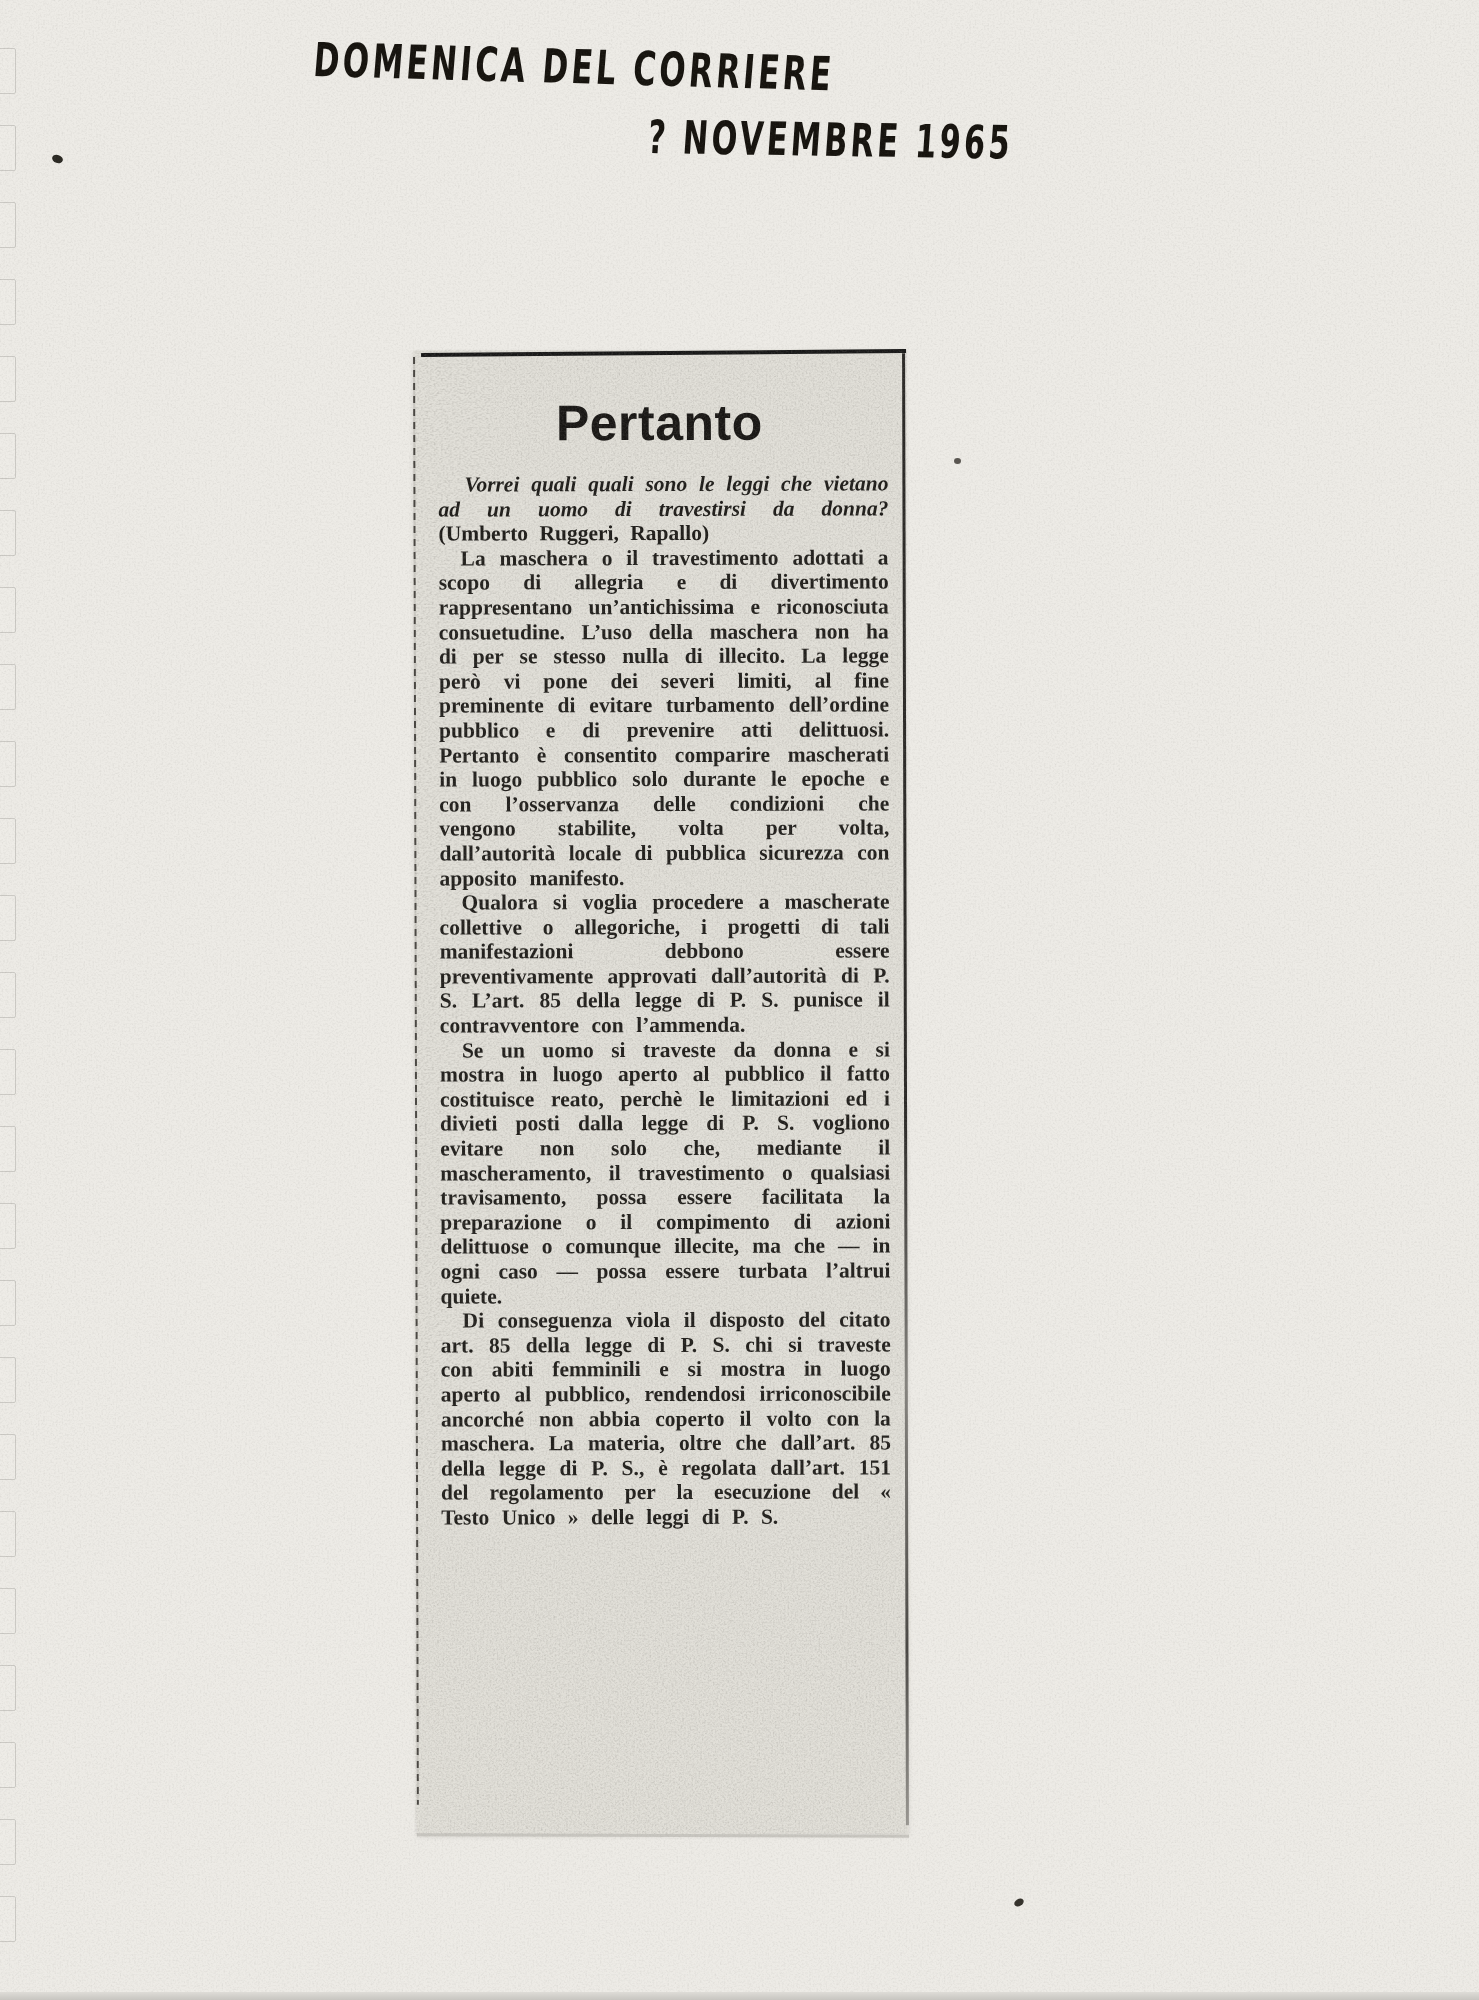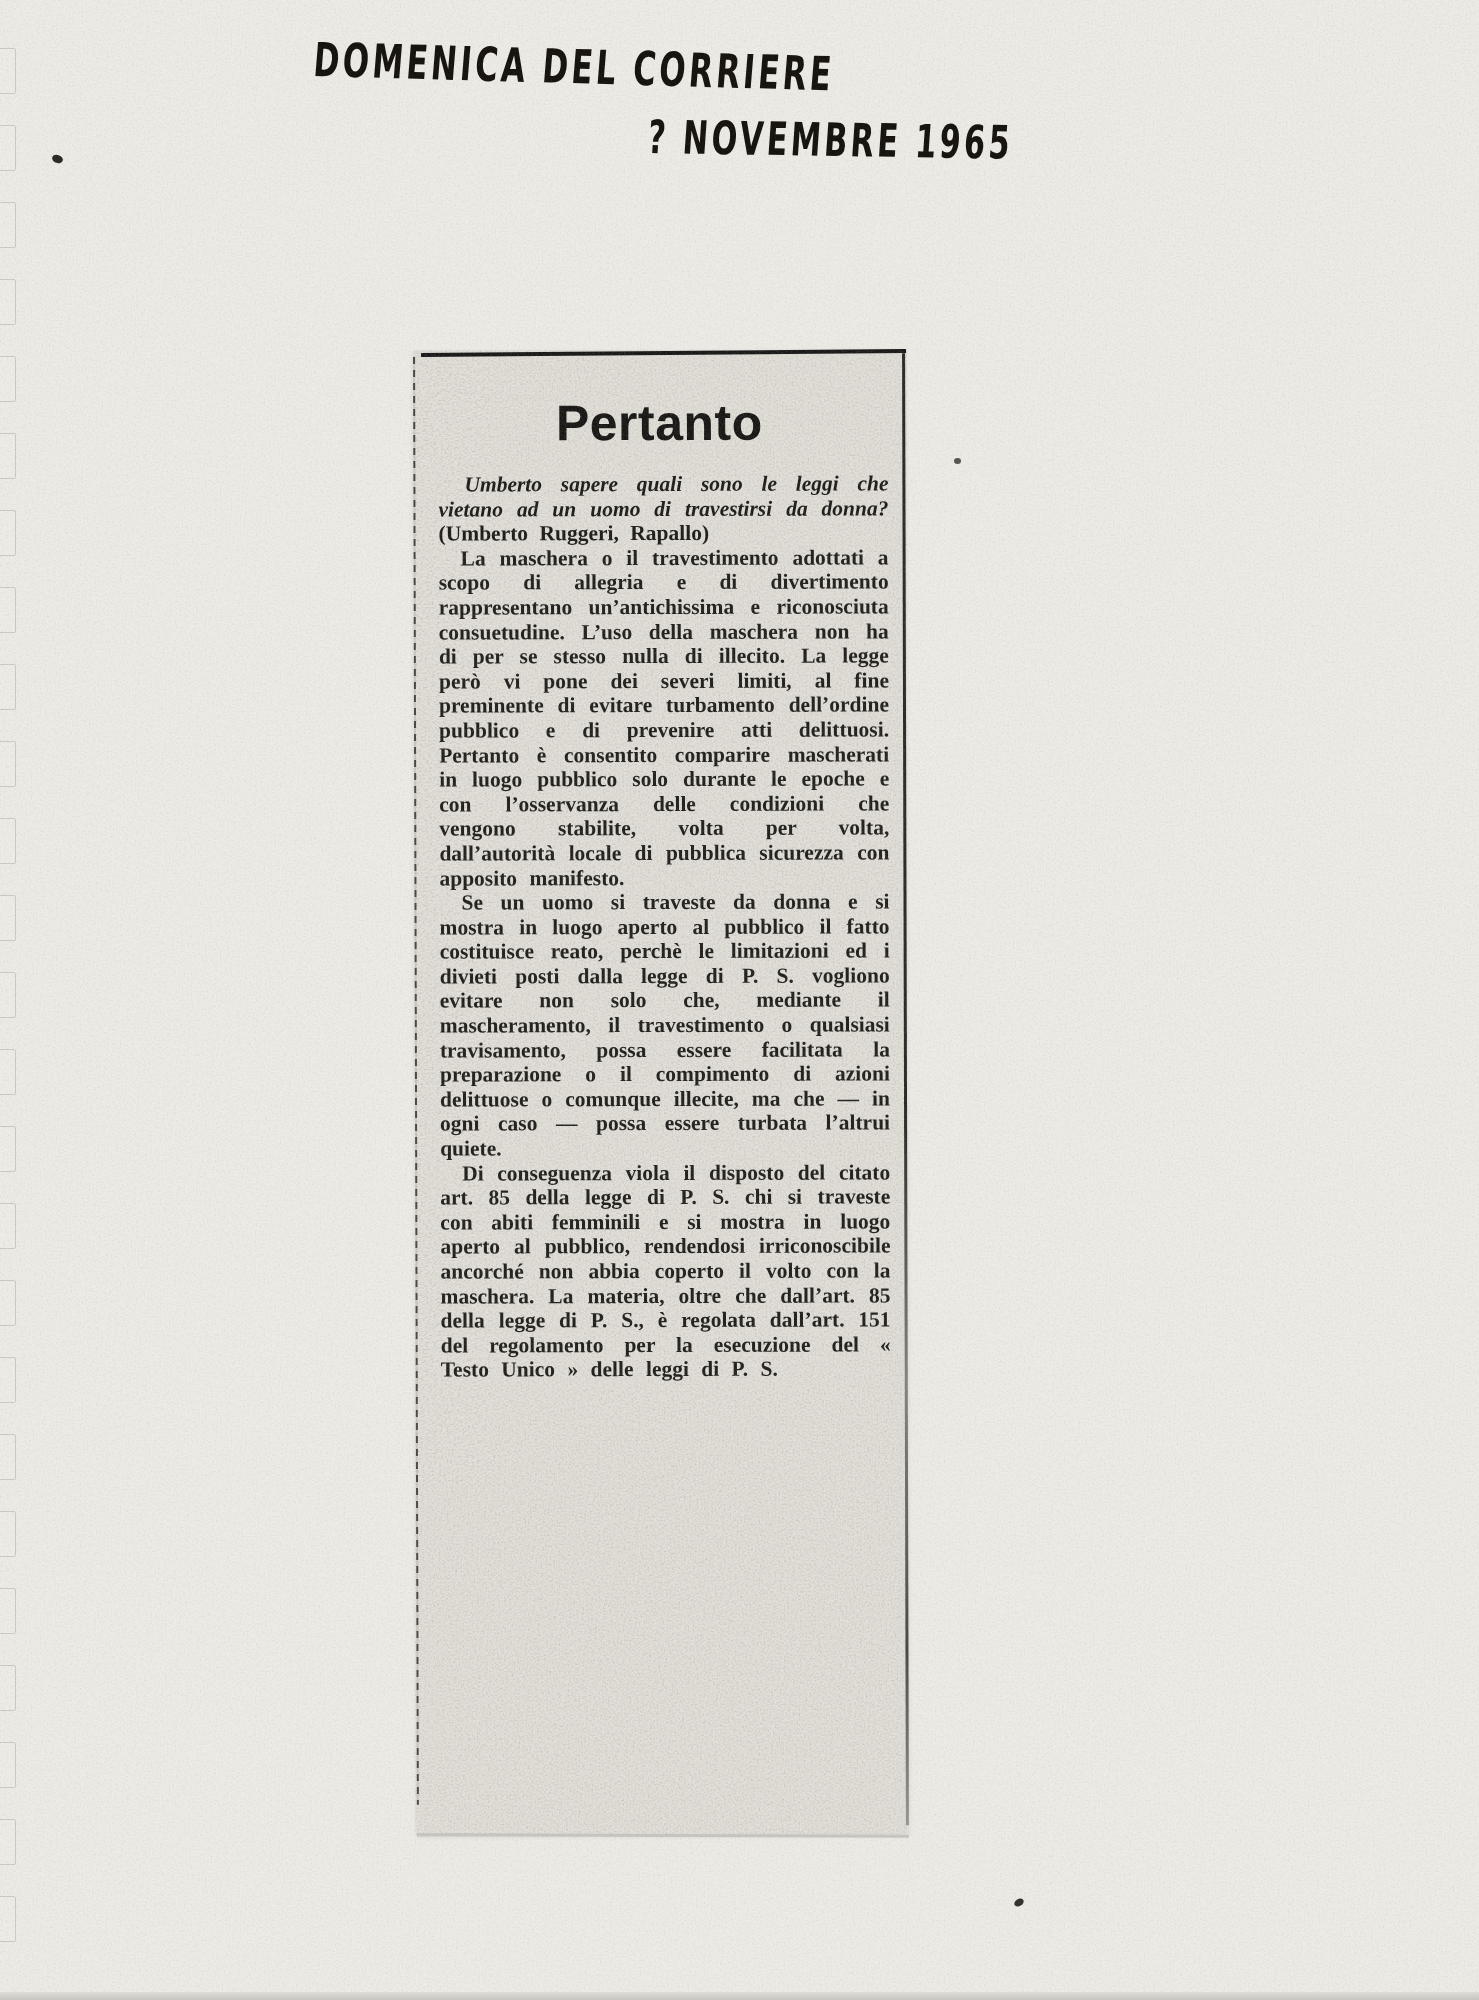--- a/index.html
+++ b/index.html
@@ -110,23 +110,24 @@
   <div class="pen-stroke"></div>
 
   <div class="clipping">
     <div class="clip-top"></div>
     <div class="clip-left"></div>
     <div class="clip-right"></div>
     <div class="clip-bottom"></div>
 
     <h1 class="article-title"><span>Pertanto</span><br></h1>
 
-    <p class="question"><span class="q-italic">Umberto sapere quali sono le leggi che vietano ad un uomo di travestirsi da donna?</span> <span>(Umberto Ruggeri, Rapallo)</span></p>
+    <p class="question"><span class="q-italic">Vorrei quali quali sono le leggi che vietano ad un uomo di travestirsi da donna?</span> <span>(Umberto Ruggeri, Rapallo)</span></p>
 
     <p class="body-para">La maschera o il travestimento adottati a scopo di allegria e di divertimento rappresentano un’antichissima e riconosciuta consuetudine. L’uso della maschera non ha di per se stesso nulla di illecito. La legge però vi pone dei severi limiti, al fine preminente di evitare turbamento dell’ordine pubblico e di prevenire atti delittuosi. Pertanto è consentito comparire mascherati in luogo pubblico solo durante le epoche e con l’osservanza delle condizioni che vengono stabilite, volta per volta, dall’autorità locale di pubblica sicurezza con apposito manifesto.</p>
+    <p class="body-para">Qualora si voglia procedere a mascherate collettive o allegoriche, i progetti di tali manifestazioni debbono essere preventivamente approvati dall’autorità di P. S. L’art. 85 della legge di P. S. punisce il contravventore con l’ammenda.</p>
     <p class="body-para">Se un uomo si traveste da donna e si mostra in luogo aperto al pubblico il fatto costituisce reato, perchè le limitazioni ed i divieti posti dalla legge di P. S. vogliono evitare non solo che, mediante il mascheramento, il travestimento o qualsiasi travisamento, possa essere facilitata la preparazione o il compimento di azioni delittuose o comunque illecite, ma che — in ogni caso — possa essere turbata l’altrui quiete.</p>
     <p class="body-para">Di conseguenza viola il disposto del citato art. 85 della legge di P. S. chi si traveste con abiti femminili e si mostra in luogo aperto al pubblico, rendendosi irriconoscibile ancorché non abbia coperto il volto con la maschera. La materia, oltre che dall’art. 85 della legge di P. S., è regolata dall’art. 151 del regolamento per la esecuzione del « Testo Unico » delle leggi di P. S.</p>
   </div>
 
   <svg class="grain" width="1479" height="2000" viewBox="0 0 1479 2000" xmlns="http://www.w3.org/2000/svg">
     <defs>
       <filter id="paperNoise" x="0" y="0" width="100%" height="100%">
         <feTurbulence type="fractalNoise" baseFrequency="0.55" numOctaves="2" seed="11" stitchTiles="stitch"></feTurbulence>
         <feColorMatrix type="matrix" values="0 0 0 0 0.22  0 0 0 0 0.21  0 0 0 0 0.19  0.7 0.7 0.7 0 -0.95"></feColorMatrix>
       </filter>

